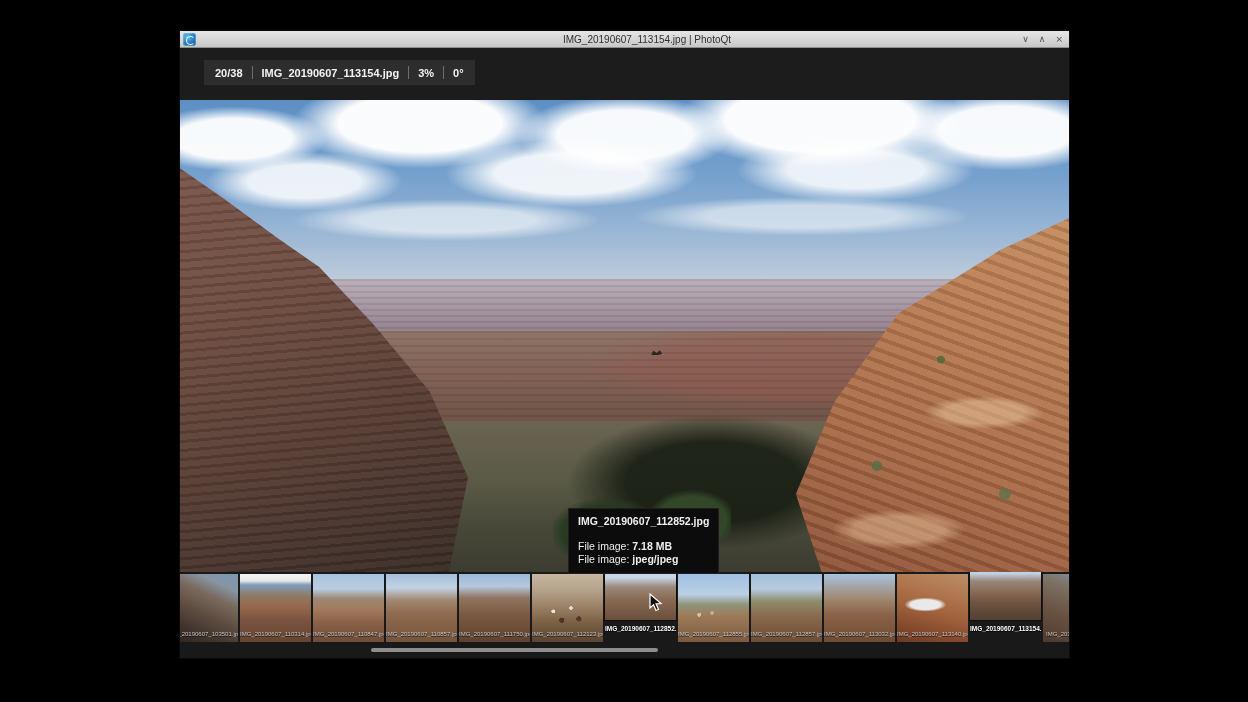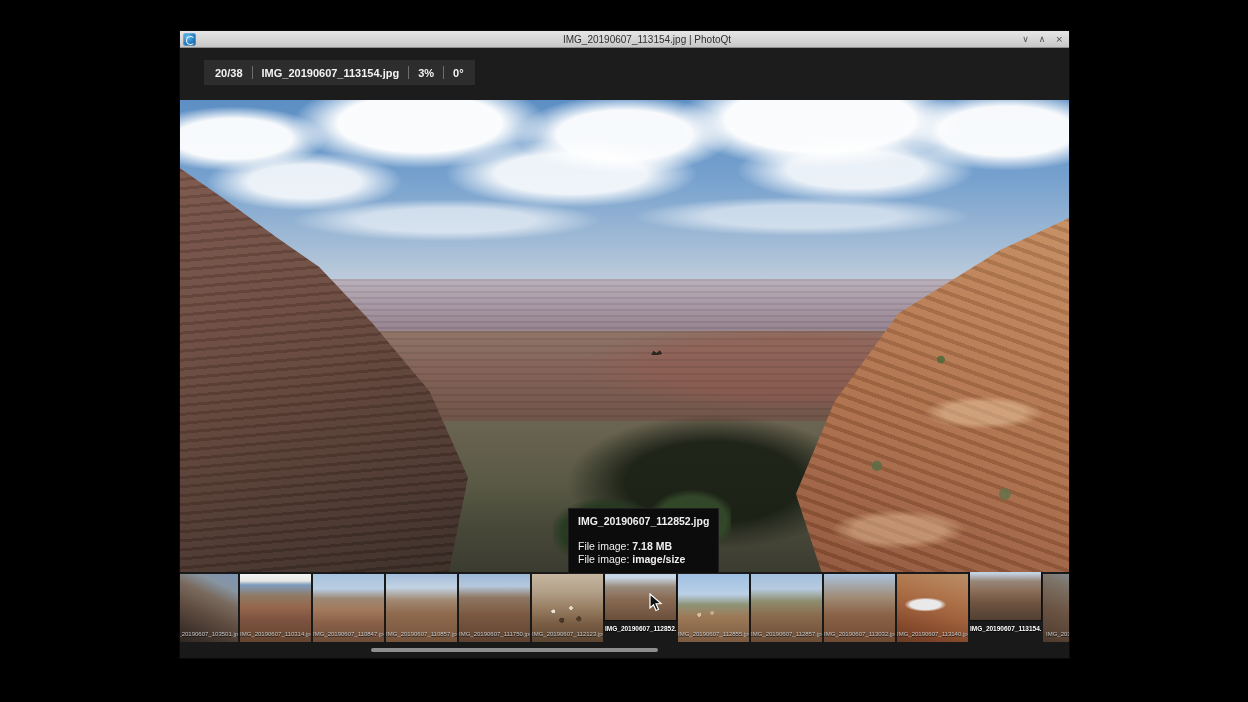--- a/index.html
+++ b/index.html
@@ -164,21 +164,21 @@
     <div class="left-cliff"></div>
     <div class="valley-shadow"></div>
     <div class="right-rocks"></div>
     <div class="foreground-tree"></div>
     <div class="bird"></div>
   </div>
 
   <div class="tooltip">
     <div class="tt-title">IMG_20190607_112852.jpg</div>
     <div class="tt-row"><span>File image: </span><span class="tt-val">7.18 MB</span></div>
-    <div class="tt-row"><span>File image: </span><span class="tt-val">image/size</span></div>
+    <div class="tt-row"><span>File image: </span><span class="tt-val">jpeg/jpeg</span></div>
   </div>
 
   <div class="thumb-strip">
     <div class="thumb-row">
       <div class="thumb">
         <div class="timg s1"></div>
         <div class="tlabel">IMG_20190607_103501.jpg</div>
       </div>
       <div class="thumb">
         <div class="timg s2"></div>

